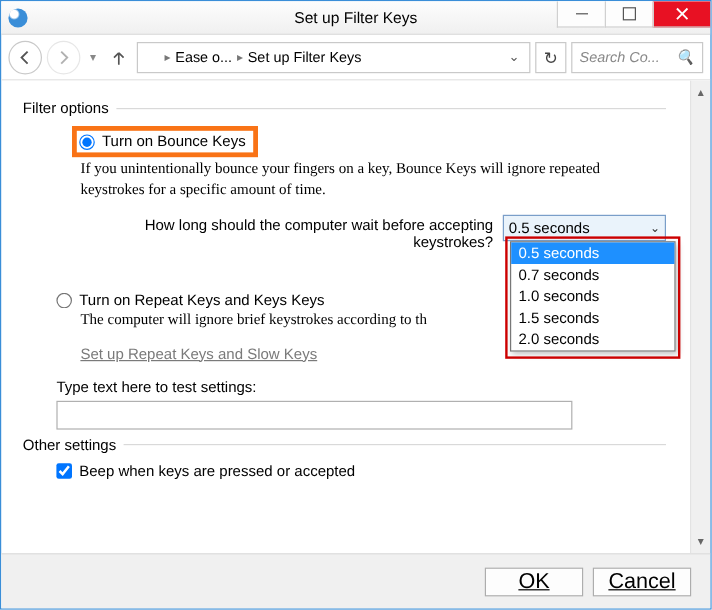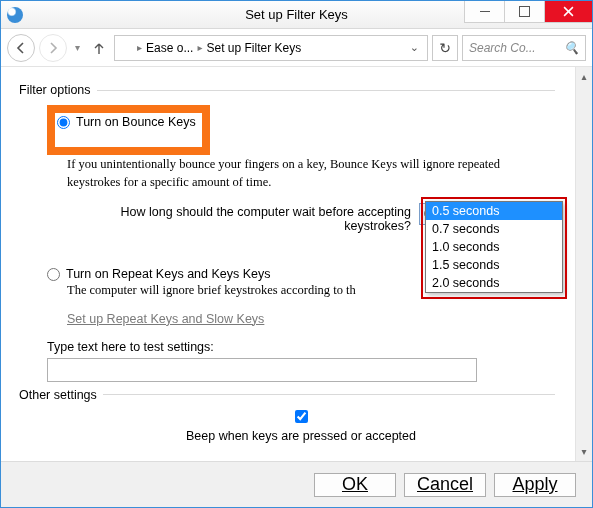--- a/index.html
+++ b/index.html
@@ -94,21 +94,21 @@
   }
   .breadcrumb .appicon{width:14px;height:14px;}
   .breadcrumb .sep{color:#777;font-size:10px;}
   .breadcrumb .dd{margin-left:auto;color:#555;font-size:11px;padding:0 4px;}
   .refresh {
     width:26px;height:26px;border:1px solid #c9c9c9;
     display:flex;align-items:center;justify-content:center;
     font-size:14px;color:#444;background:#fff;
   }
   .search {
-    width:124px;height:26px;border:1px solid #c9c9c9;
+    width:110px;height:26px;border:1px solid #c9c9c9;
     display:flex;align-items:center;
     padding:0 6px;
     color:#888;font-style:italic;font-size:12px;
     background:#fff;
     gap:4px;
   }
   
   .content-wrap{
     position:relative;
     height:calc(508px - 28px - 38px - 46px - 2px);
@@ -125,21 +125,21 @@
     padding:10px 20px 10px 18px;
     margin-right:17px;
   }
   .group-header{
     display:flex;align-items:center;
     margin:6px 0 8px 0;
     color:#000;
   }
   .group-header .line{flex:1;border-top:1px solid #d9d9d9;margin-left:6px;}
   .radio-row{display:flex;align-items:center;gap:6px;margin-left:28px;}
-  .highlight-red{border:8px solid #f97316; padding:2px 6px 18px 2px;display:inline-flex;align-items:center;gap:6px;}
+  .highlight-red{border:4px solid #f97316; padding:2px 6px 2px 2px;display:inline-flex;align-items:center;gap:6px;margin-left:13px;}
   input[type=radio],input[type=checkbox]{margin:0;}
   .desc{margin:1px 0 12px 48px; line-height:1.4;font-family:Liberation Serif, serif;}
   .wait-row{display:flex;align-items:flex-start;margin-left:48px;gap:8px;text-align:right;}
   .wait-row .q{flex:1;padding-top:2px;}
   .select-box{
     width:136px;height:22px;border:1px solid #7a9ec9;
     background:#eaf3fb;
     display:flex;align-items:center;
     padding:0 4px;
     font-size:12.5px;
@@ -167,21 +167,21 @@
   }
   .dropdown .opt.sel{background:#1e90ff;color:#fff;}
   .link{color:#7a7a7a;margin:12px 0 14px 48px;text-decoration:underline;}
   .testlabel{margin-left:28px;margin-bottom:4px;}
   .testinput{
     margin-left:28px;
     width:430px;height:24px;
     border:1px solid #b0b0b0;
     background:#fff;
   }
-  .check-row{display:flex;align-items:center;gap:6px;margin-left:28px;margin-top:4px;flex-direction:column;}
+  .check-row{display:flex;align-items:center;gap:6px;margin-left:28px;margin-top:4px;}
   
   .footer{
     position:absolute;left:0;right:0;bottom:0;
     height:46px;
     background:#f0f0f0;
     border-top:1px solid #dcdcdc;
     display:flex;align-items:center;justify-content:flex-end;
     gap:8px;padding-right:16px;
   }
   .btn{
@@ -303,14 +303,13 @@
 
   <div class="scrollbar">
     <span class="scroll-arrow">▴</span>
     <span class="scroll-arrow">▾</span>
   </div>
 </div>
 
 <div class="footer">
   <div class="btn">OK</div>
   <div class="btn">Cancel</div>
-  <div class="btn">Apply</div>
 </div>
 
 </body></html>

